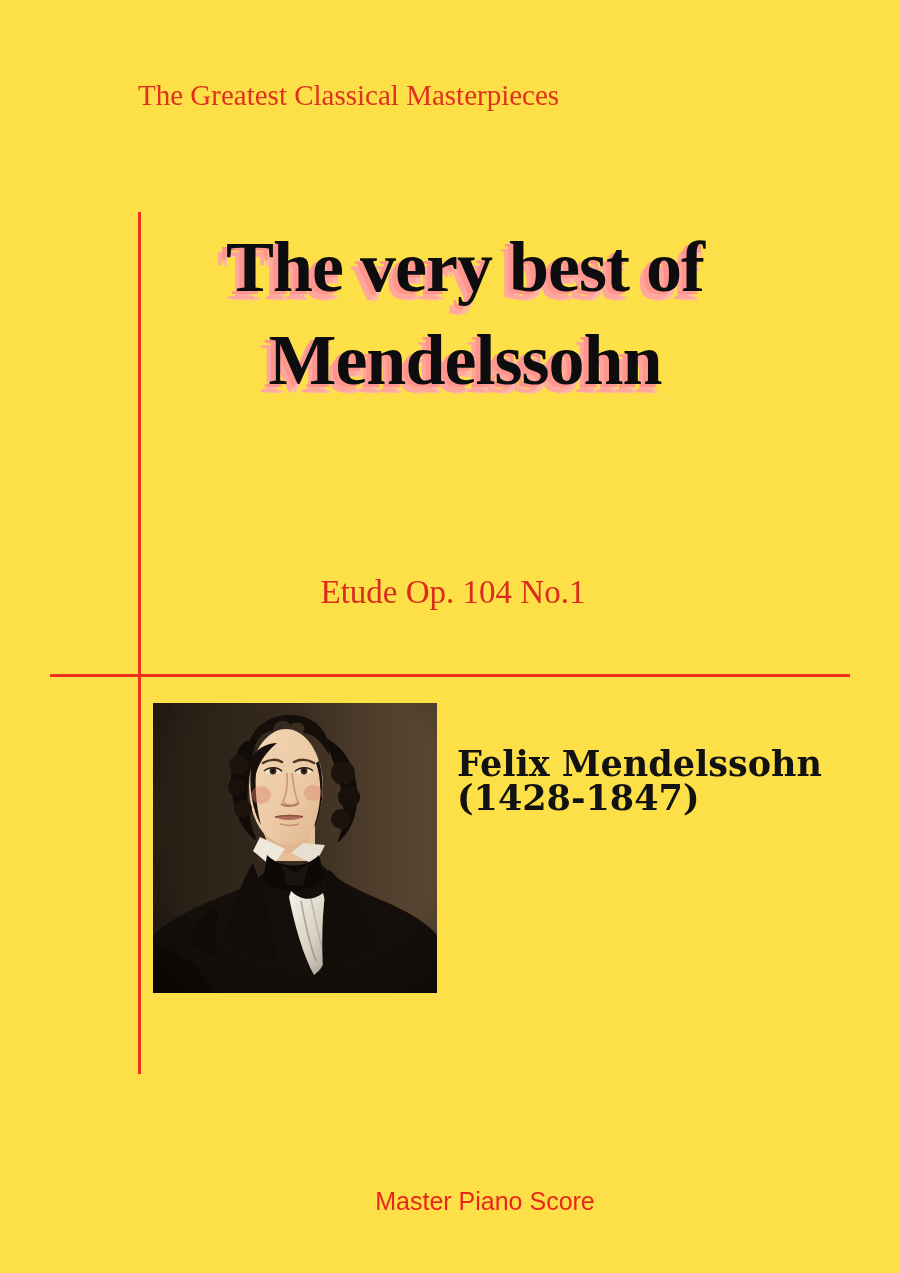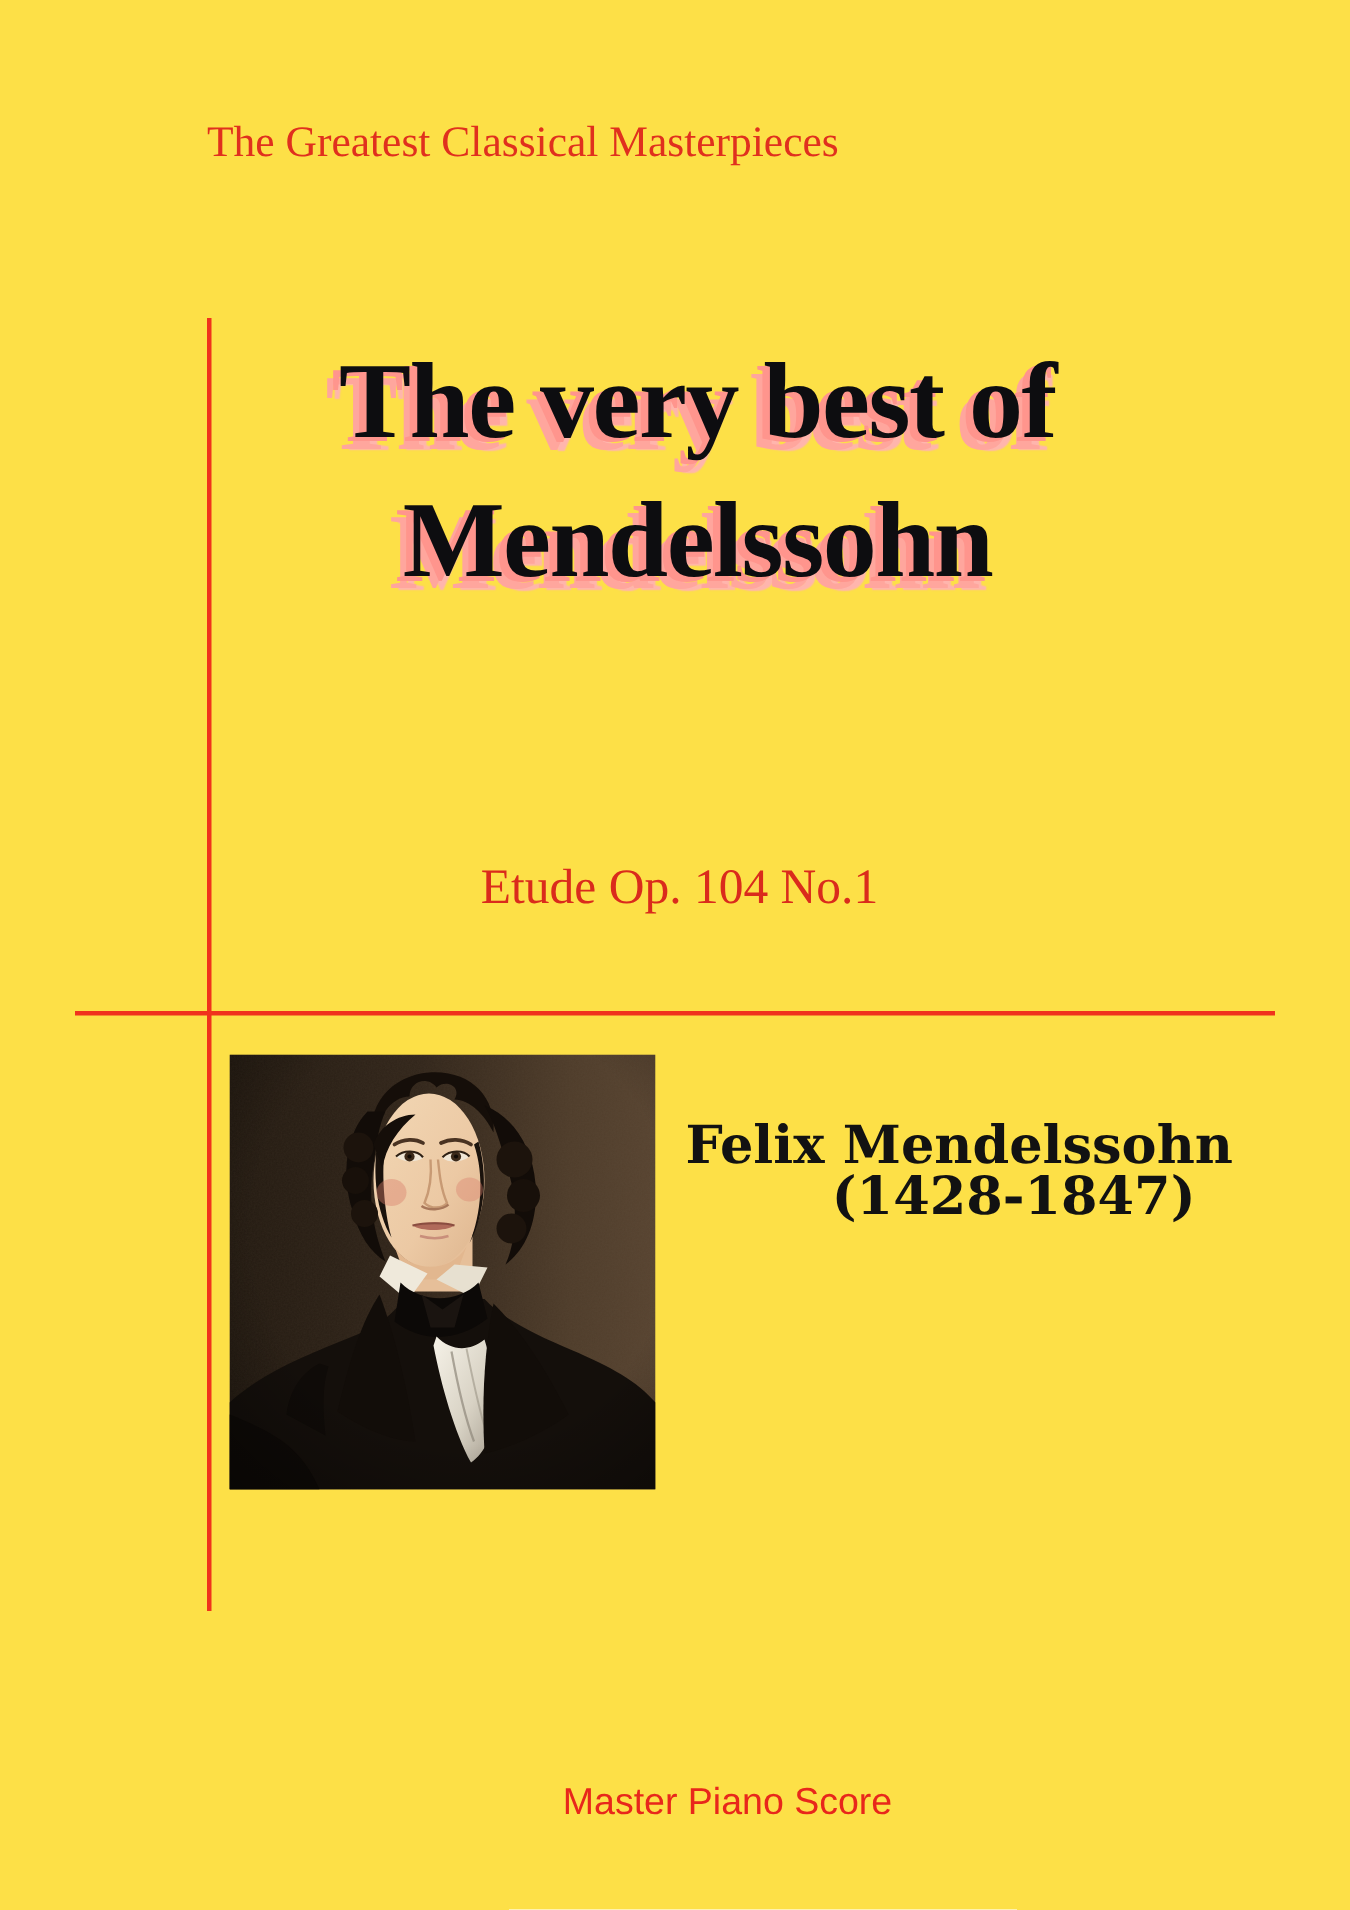--- a/index.html
+++ b/index.html
@@ -78,21 +78,21 @@
     width: 284px;
     height: 290px;
   }
   .portrait svg { display: block; width: 284px; height: 290px; }
 
   .composer-block {
     position: absolute;
     left: 457px;
     top: 747px;
     width: 340px;
-    text-align: right;
+    text-align: left;
     font-family: "DejaVu Serif", "Liberation Serif", serif;
     font-weight: bold;
     color: #121212;
     font-size: 35px;
     line-height: 34px;
     white-space: nowrap;
   }
 
   .publisher-label {
     position: absolute;

